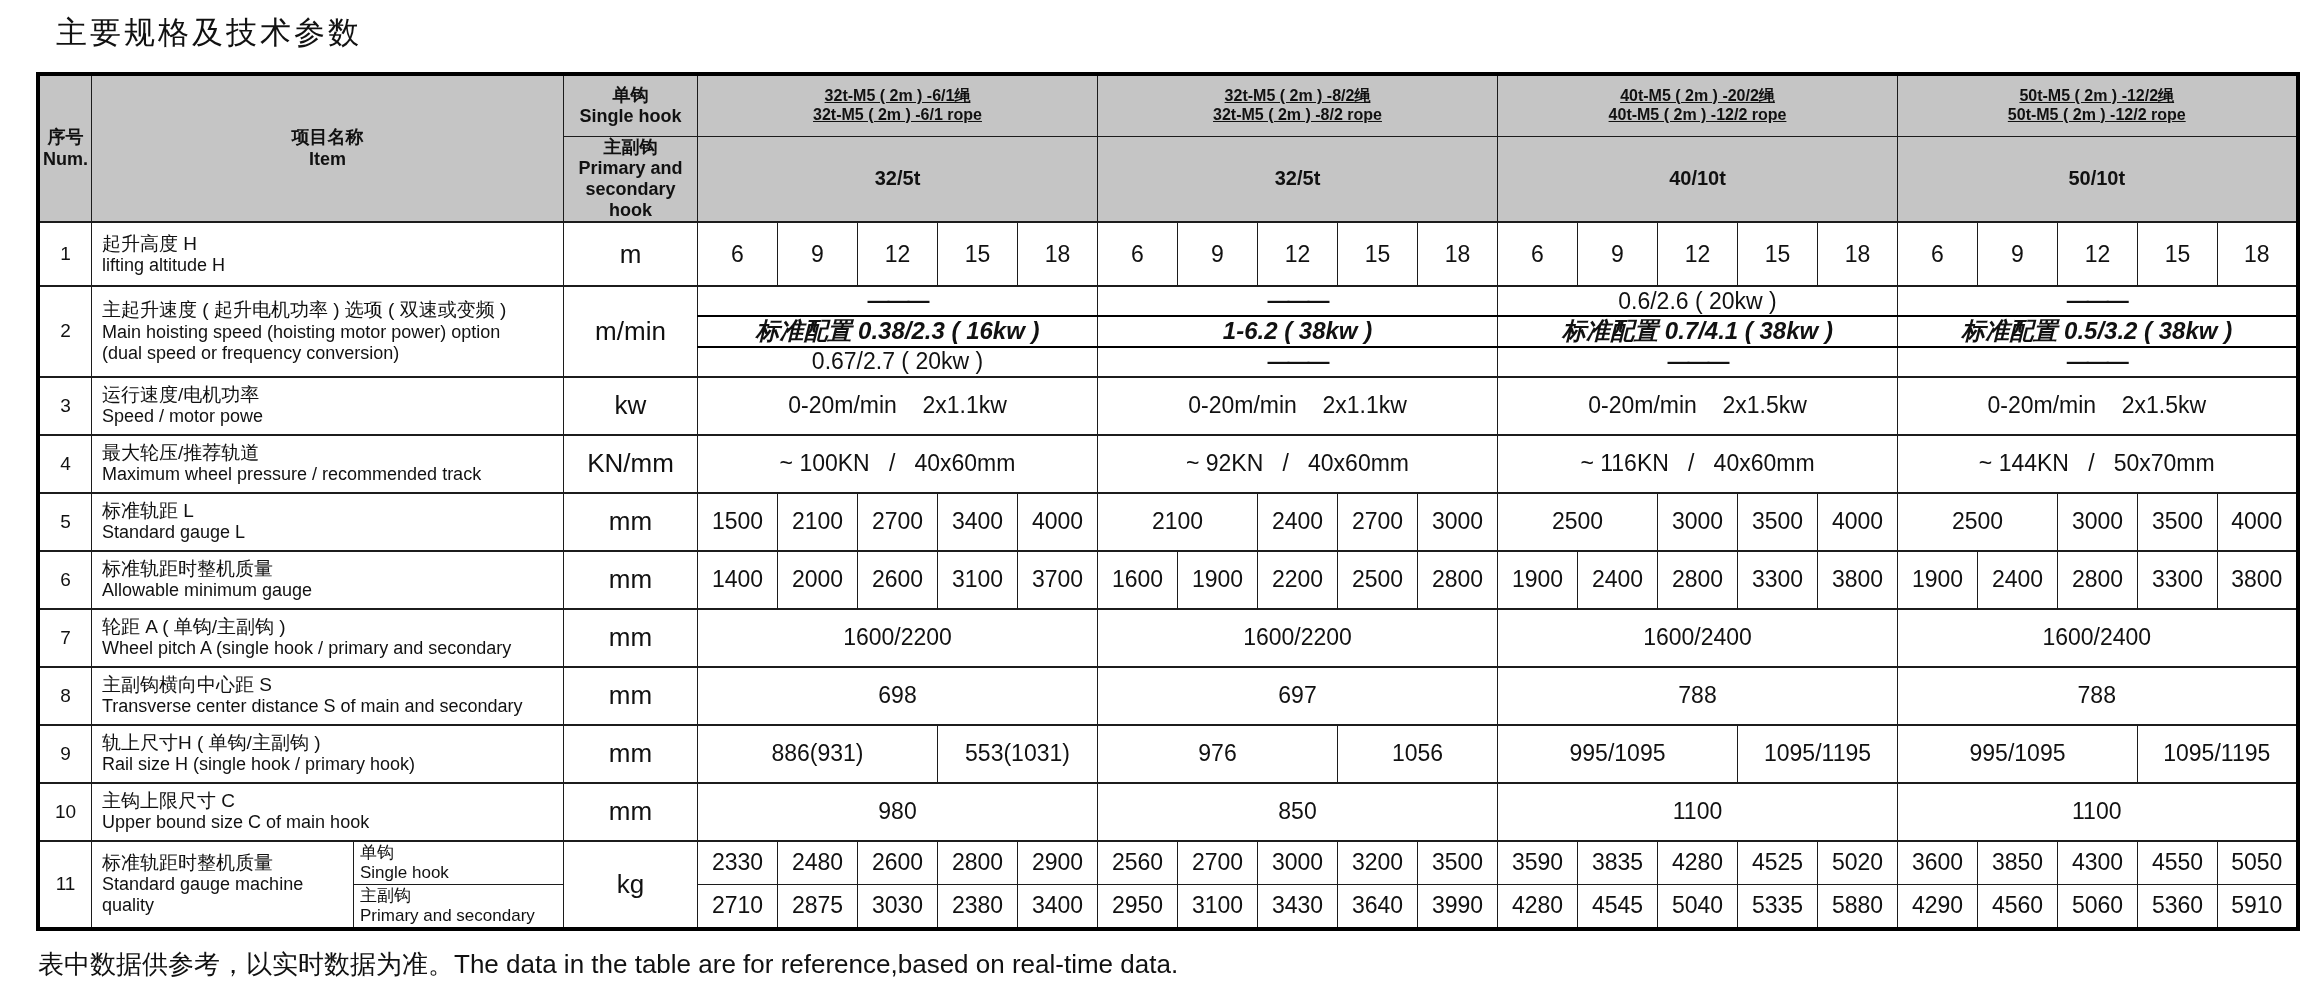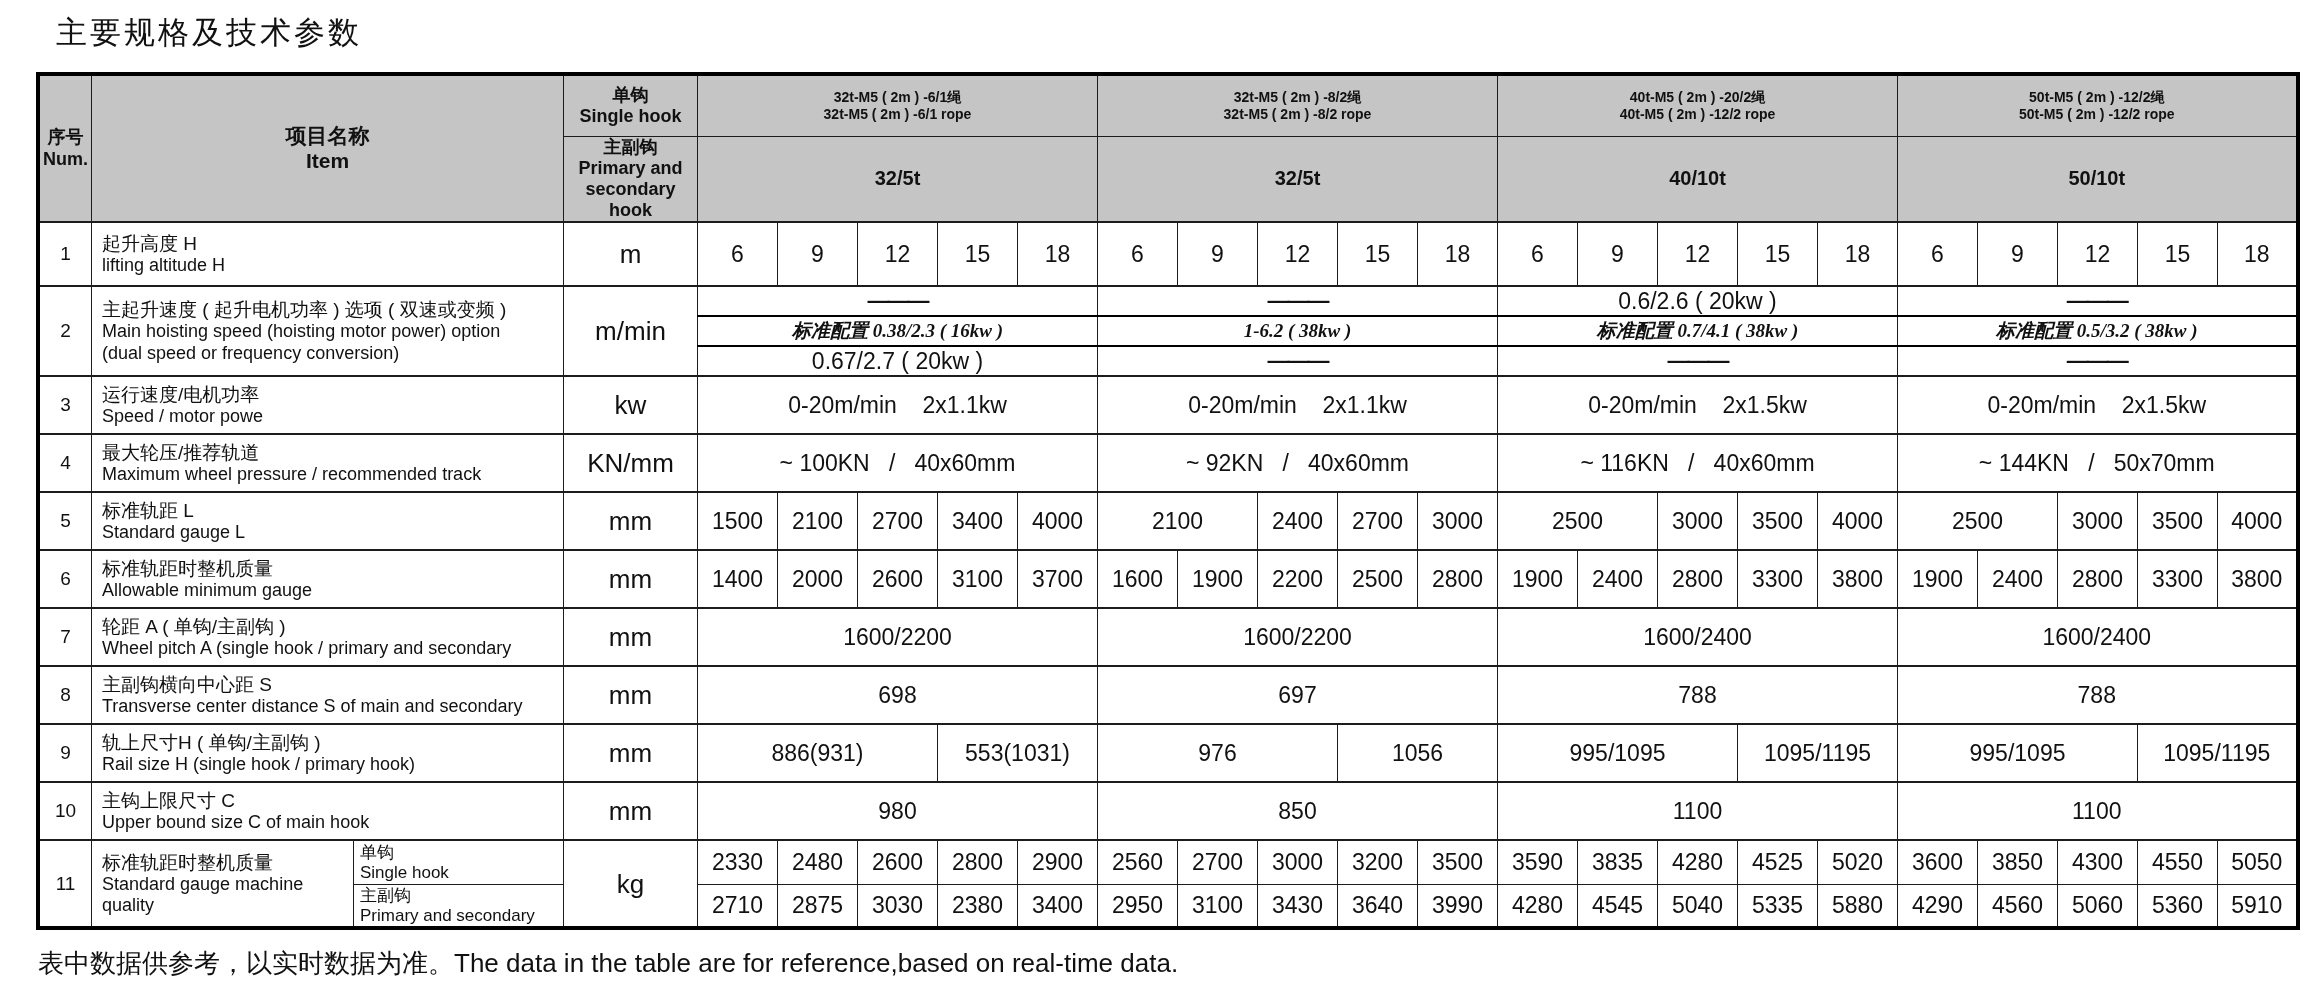--- a/index.html
+++ b/index.html
@@ -20,32 +20,32 @@
     padding:0 3px; overflow:hidden;
   }
   td div { line-height:1.18; white-space:pre-wrap; }
   tr { height:58px; }
   tr.rh-h1 { height:62px; }
   tr.rh-h2 { height:66px; }
   tr.r-tall { height:64px; }
   tr.r-sub { height:30px; }
   tr.r-mass { height:44px; }
   tr.r-main td { border-top-width:2.6px; }
-  .hdr { background:#c5c5c5; font-weight:bold; font-size:21px; }
+  .hdr { background:#c5c5c5; font-weight:bold; font-size:18px; }
   .hdr-hook { font-size:18px; }
-  .hdr-model { font-size:14px; }
+  .hdr-model { font-size:16px;text-decoration:underline; }
   .hdr-cap { font-size:20px; }
   .num { font-size:19px; }
   .item { text-align:left; padding-left:10px; font-size:18px; }
   .item div:first-child { font-size:19px; }
   .unit { font-size:26px; }
   .val { font-size:23px; }
   .dash { font-size:22px; letter-spacing:-2px; font-weight:bold; }
   tr.r-std td { border-top:2.8px solid #000; border-bottom:2.8px solid #000; }
-  .std { font-weight:bold; font-style:italic; font-size:19px;font-family:Liberation Serif, serif; }
+  .std { font-weight:bold; font-style:italic; font-size:24px; }
   .subitem { text-align:left; padding-left:6px; font-size:17px; }
   .footnote { margin:16px 0 0 38px; font-size:26px; }
 </style>
 </head>
 <body>
 
 <div class="title">主要规格及技术参数</div>
 
 <table class="spec">
   <colgroup>

